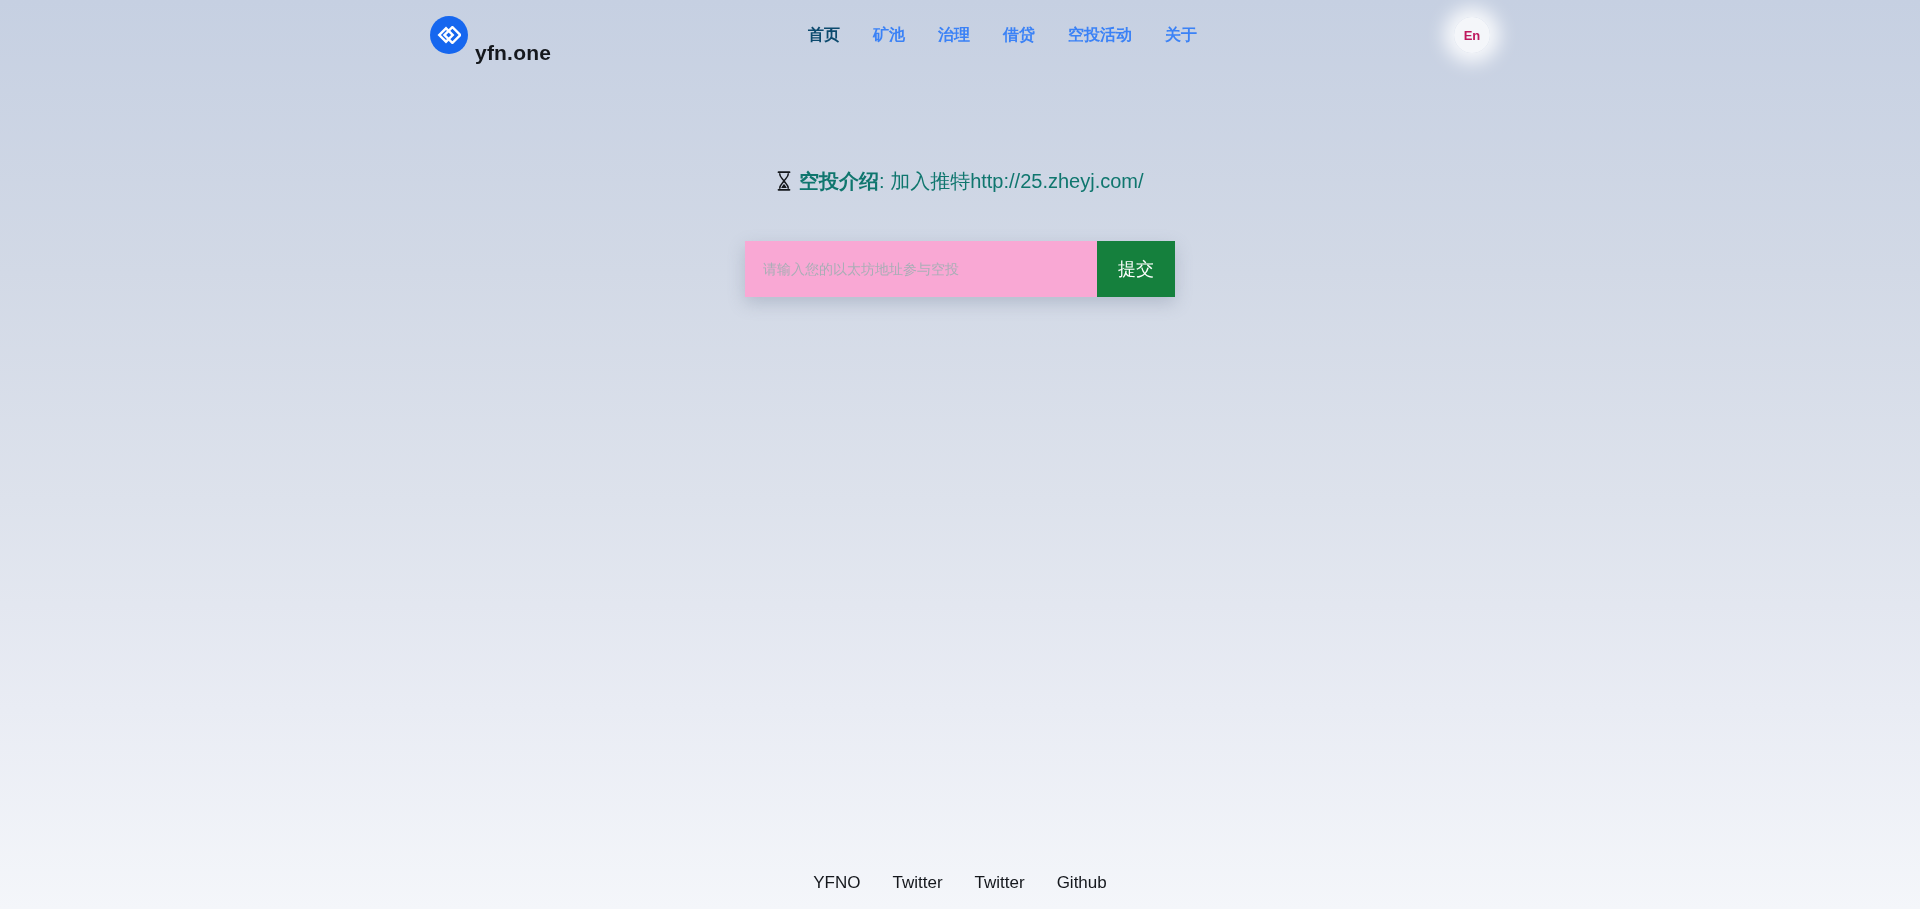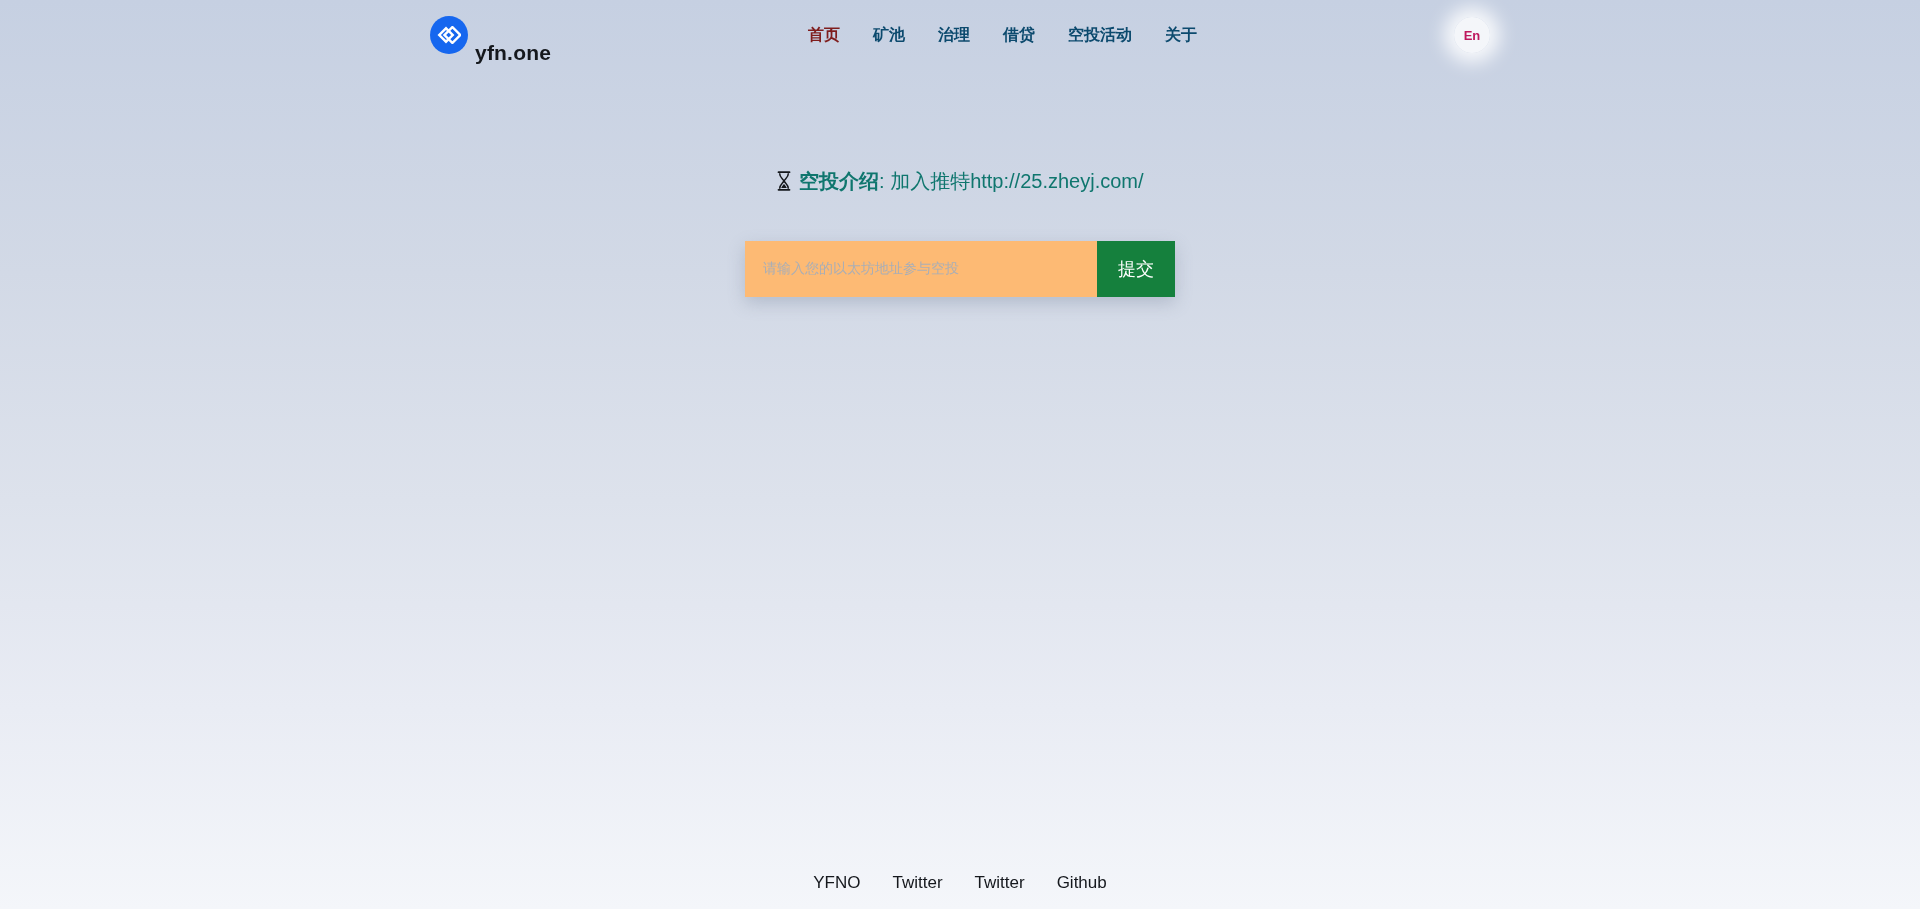--- a/index.html
+++ b/index.html
@@ -24,24 +24,24 @@
   .logo-circle {
     width: 38px; height: 38px; border-radius: 50%;
     background: #1667ef;
     display: flex; align-items: center; justify-content: center;
     flex: 0 0 auto;
   }
   .brand-text { font-size: 21px; font-weight: bold; margin-left: 7px; letter-spacing: 0.2px; margin-top: 36px; }
 
   .nav { display: flex; gap: 33px; align-items: center; }
   .nav-item {
-    font-size: 16px; font-weight: bold; color: #0c4a6e;
+    font-size: 16px; font-weight: bold; color: #3b82f6;
     text-decoration: none; cursor: pointer; white-space: nowrap;
   }
-  .nav-item.active { color: #7f1d1d; }
+  .nav-item.active { color: #0c4a6e; }
 
   .lang-btn {
     width: 36px; height: 36px; border-radius: 50%;
     border: none; cursor: pointer;
     background: rgba(248, 249, 252, 0.9);
     box-shadow: 0 0 18px 10px rgba(255,255,255,0.85);
     color: #be185d; font-size: 13px; font-weight: bold;
     font-family: "Liberation Sans", sans-serif;
     display: flex; align-items: center; justify-content: center;
   }
@@ -61,22 +61,22 @@
     width: 430px; height: 56px;
     margin: 45px auto 0;
     display: flex;
     box-shadow: 0 6px 16px rgba(96, 110, 138, 0.28);
   }
   .address-input {
     flex: 1 1 auto; min-width: 0;
     border: none; outline: none;
     padding: 0 18px;
     font-size: 14px; color: #333;
-    font-family: Liberation Mono, monospace;
-    background: #fdba74;
+    font-family: Liberation Sans, sans-serif;
+    background: #f9a8d4;
   }
   .address-input::placeholder { color: #a9aeb6; opacity: 1; }
   .submit-btn {
     flex: 0 0 78px;
     border: none; cursor: pointer;
     background: #15803d; color: #ffffff;
     font-size: 18px;
     font-family: "Liberation Sans", "DejaVu Sans", sans-serif;
   }
 

